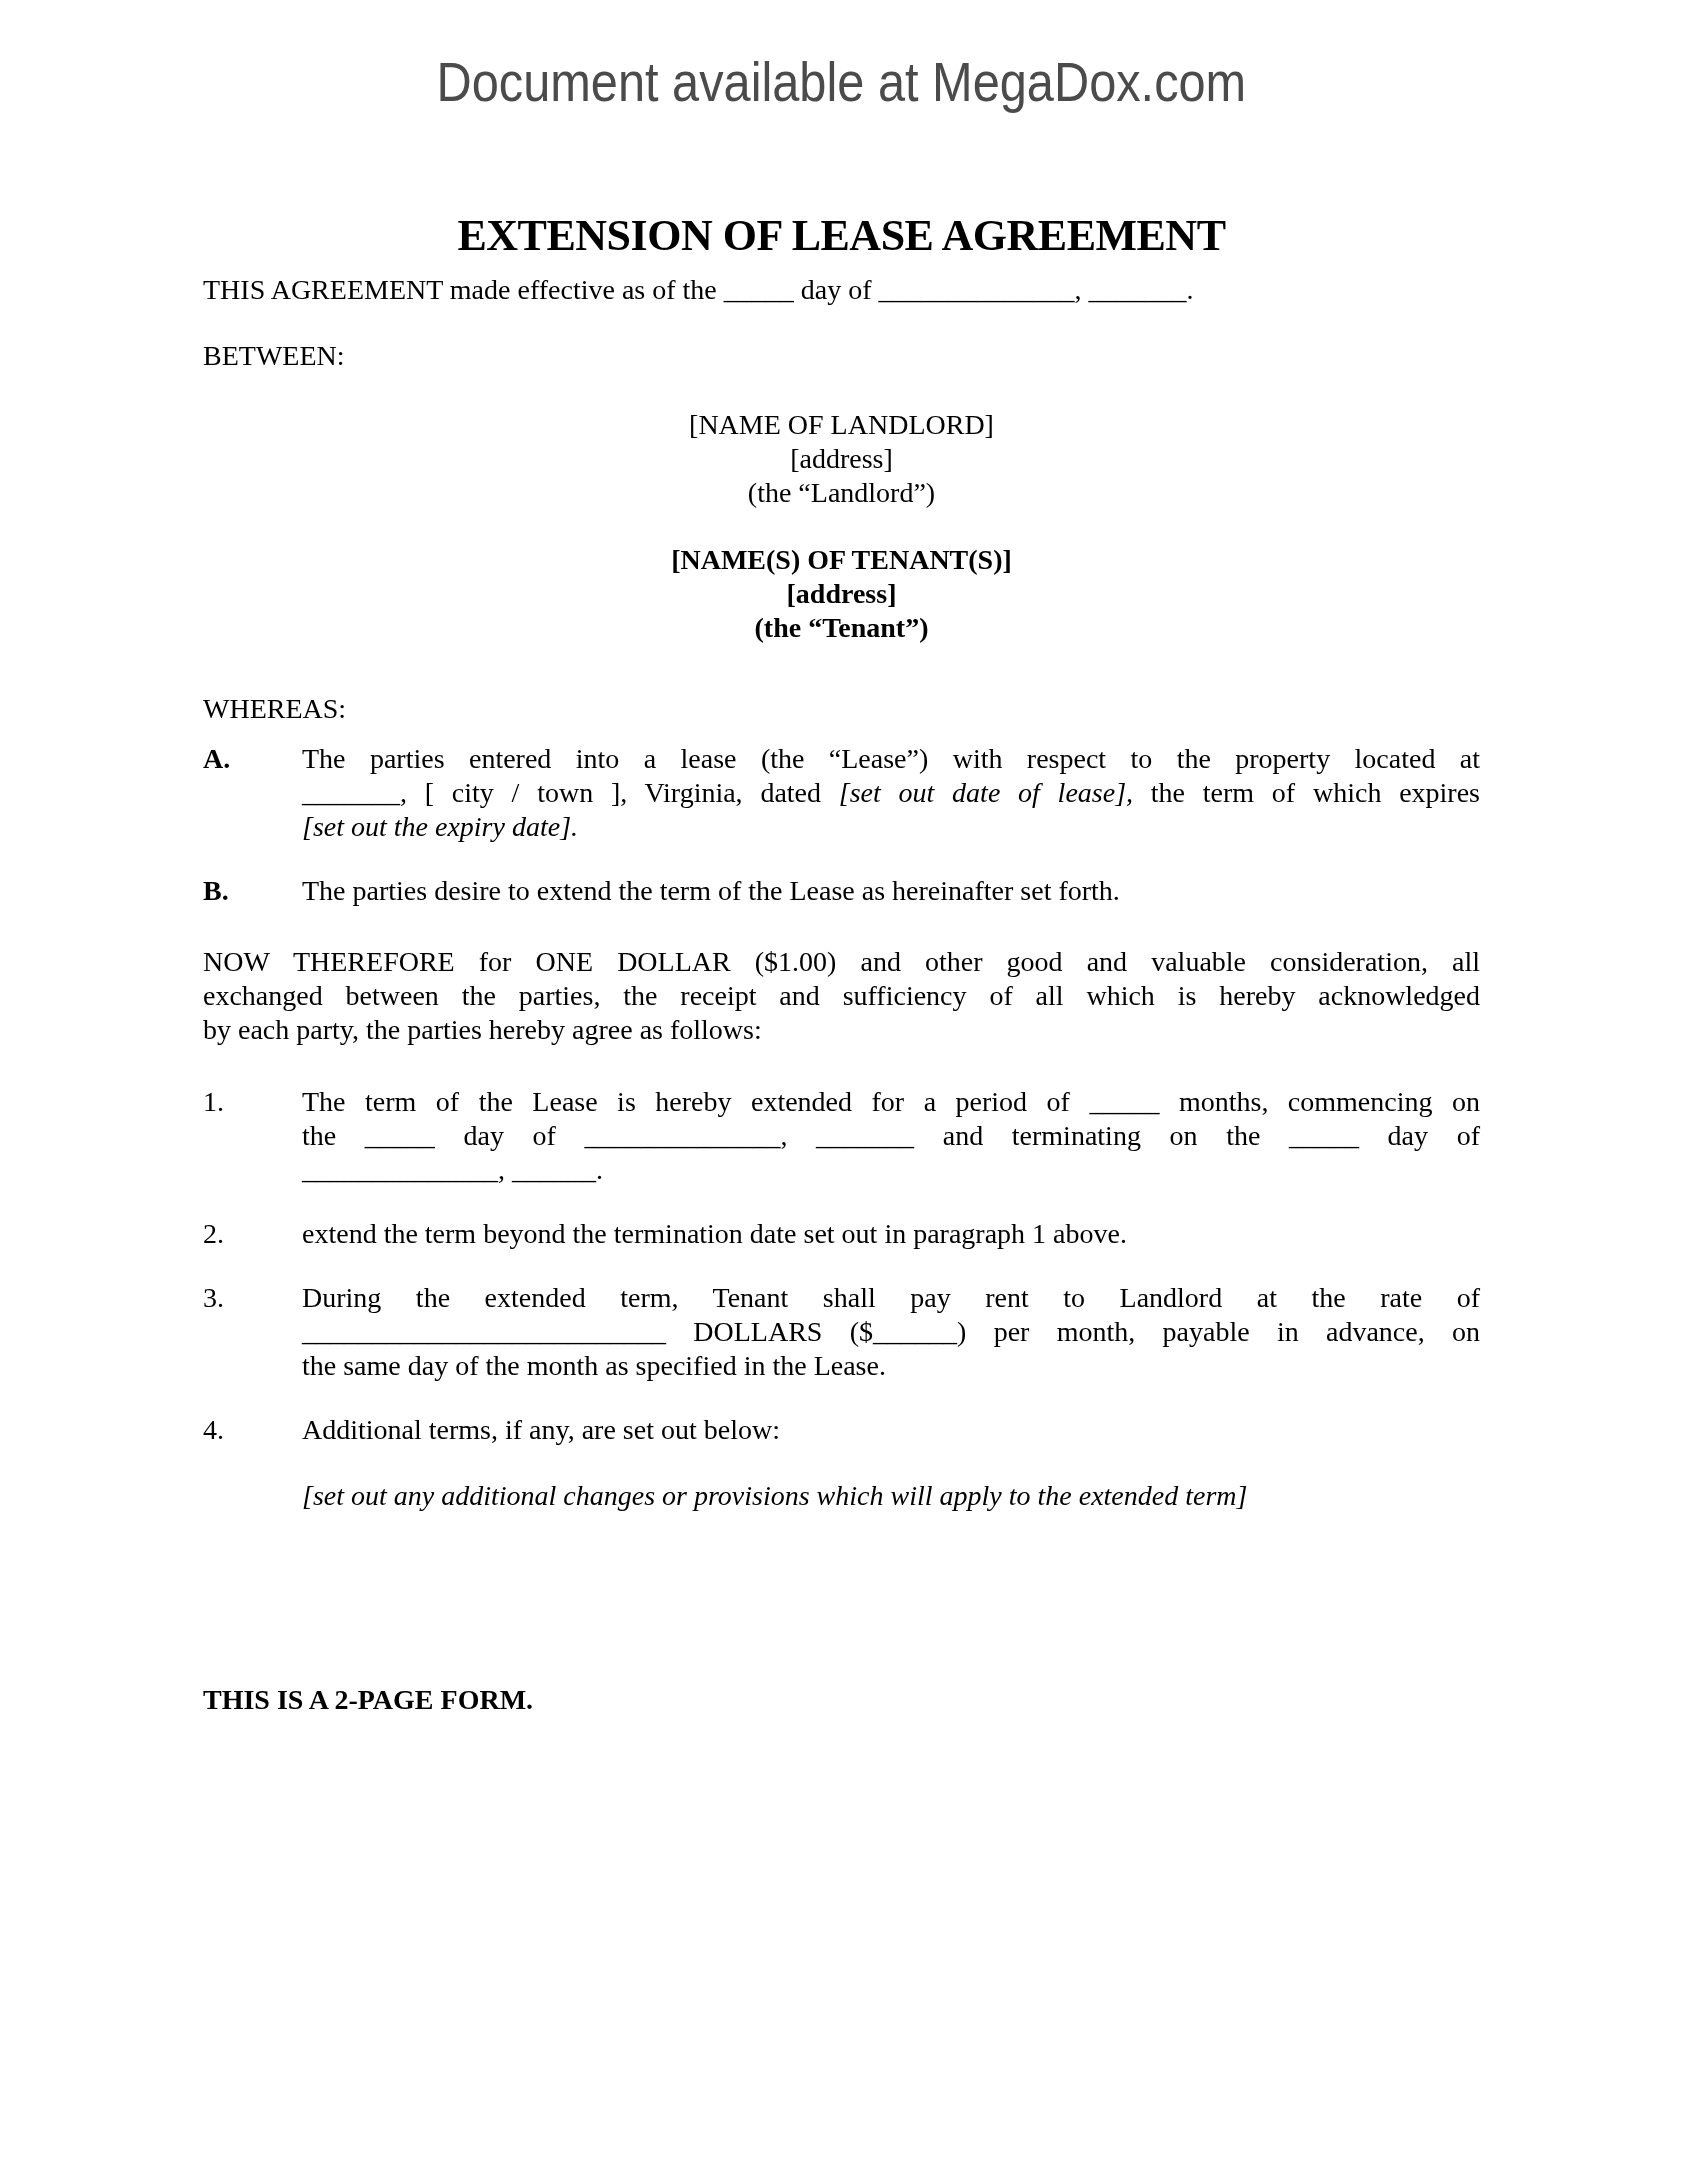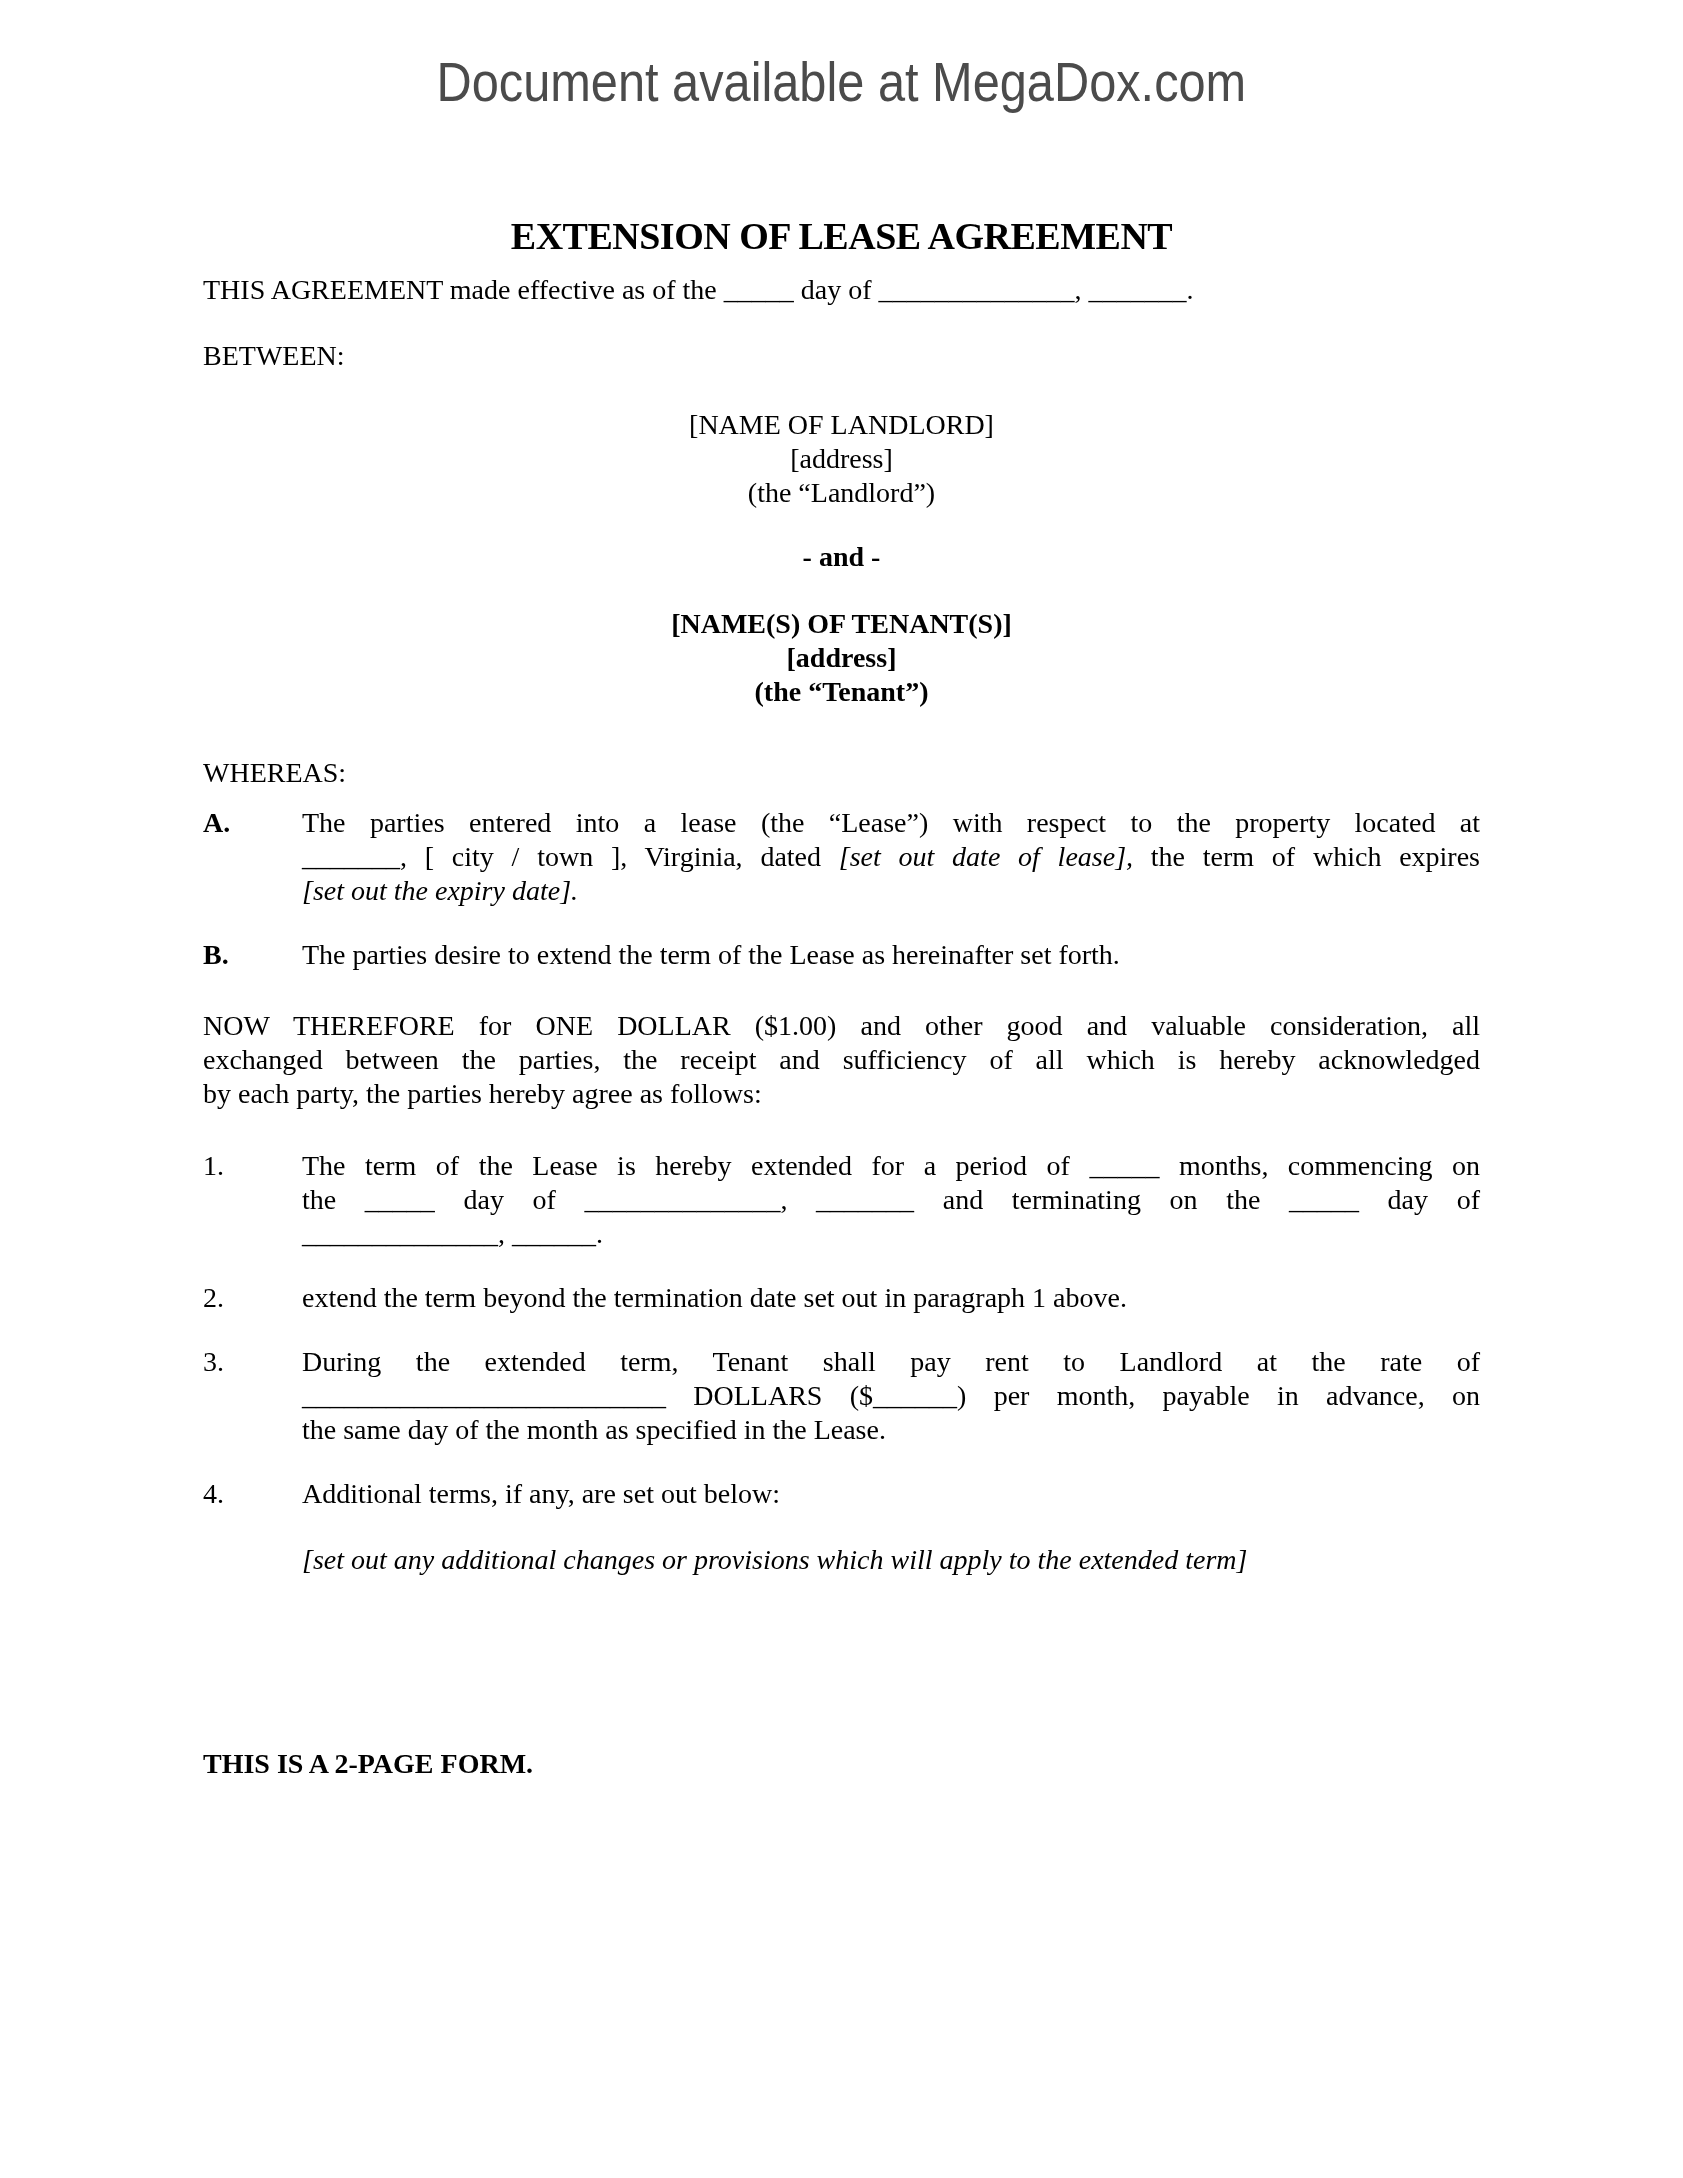--- a/index.html
+++ b/index.html
@@ -23,21 +23,21 @@
     font-family: "Liberation Sans", sans-serif;
     font-size: 56px;
     color: #4b4b4b;
     transform: scaleX(0.87);
     transform-origin: center;
     white-space: nowrap;
   }
   .title {
     margin: 91px 0 0;
     text-align: center;
-    font-size: 38px; line-height: 46px;
+    font-size: 44px; line-height: 46px;
     font-weight: 700;
     letter-spacing: -0.5px;
   }
   .intro { margin: 14px 0 0; }
   .label-line { margin: 32px 0 0; font-weight: 400; }
   .party-block { margin: 35px 0 0; text-align: center; }
   .party-block.tenant { margin-top: 33px; font-weight: bold; }
   .and-sep { margin: 30px 0 0; text-align: center; font-weight: 700; }
   .whereas { margin-top: 47px; }
   .list.recitals { margin-top: 16px; }
@@ -70,21 +70,20 @@
     </div>
 
   <p class="label-line">BETWEEN:</p>
 
   <div class="party-block">
     <div>[NAME OF LANDLORD]</div>
     <div>[address]</div>
     <div>(the “Landlord”)</div>
   </div>
 
-  <div class="and-sep">- and -</div>
 
   <div class="party-block tenant">
     <div>[NAME(S) OF TENANT(S)]</div>
     <div>[address]</div>
     <div>(the “Tenant”)</div>
   </div>
 
   <p class="label-line whereas">WHEREAS:</p>
 
   <div class="list recitals">

